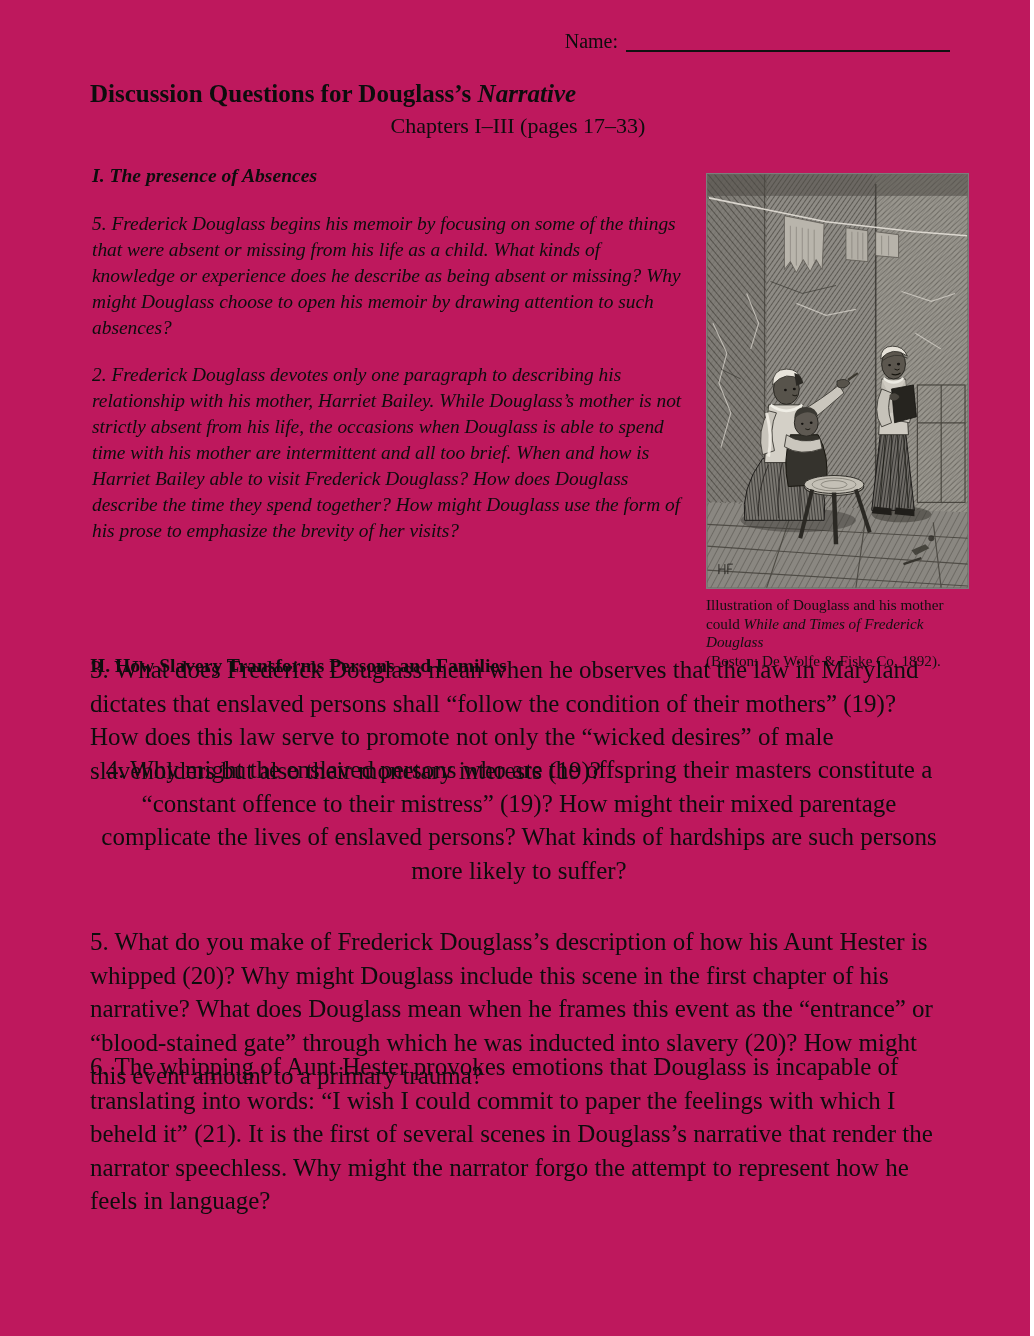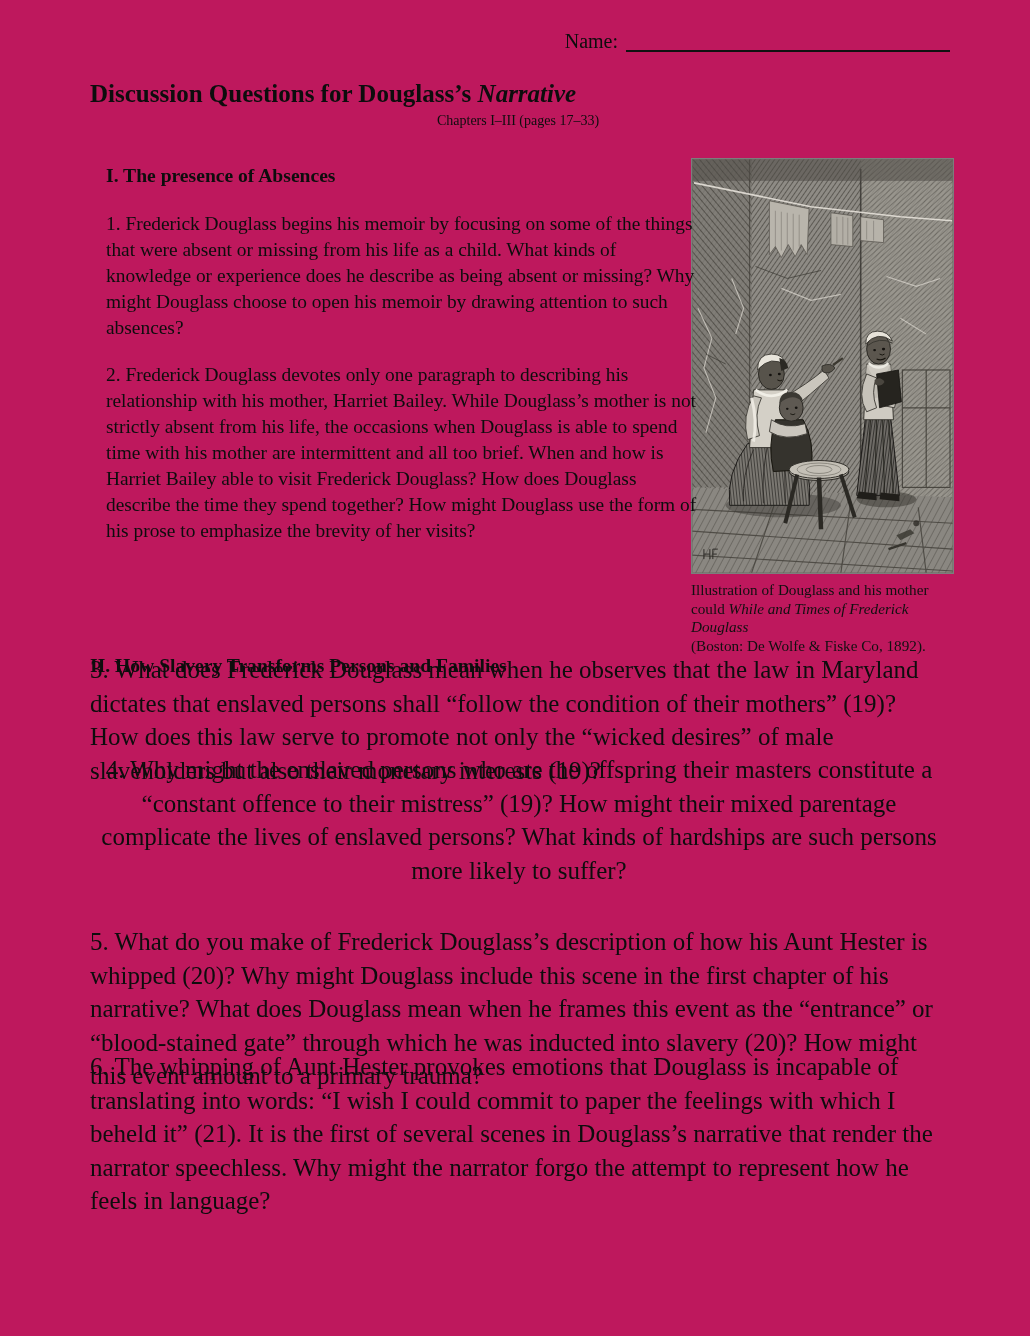--- a/index.html
+++ b/index.html
@@ -49,33 +49,34 @@
     font-weight: bold;
     line-height: 1.15;
   }
   .doc-title .ital { font-style: italic; }
   .doc-subtitle {
     position: absolute;
     left: 90px;
     top: 113px;
     width: 856px;
     text-align: center;
-    font-size: 14px;
+    font-size: 22px;
     font-weight: normal;
     line-height: 1.15;
   }
 
   
   .col-narrow {
     position: absolute;
-    left: 106px;
+    left: 92px;
     width: 592px;
     font-size: 19.4px;
     line-height: 1.34;
     text-align: left;
+    font-style: italic;
   }
   .col-wide {
     position: absolute;
     left: 90px;
     width: 858px;
     font-size: 25px;
     line-height: 1.34;
     text-align: left;
   }
   .sec-head {
@@ -117,21 +118,21 @@
 
   <div class="name-line">
     <span class="name-label">Name:</span><span class="name-rule"></span>
   </div>
 
   <div class="doc-title">
     <span>Discussion Questions for Douglass’s </span><span class="ital">Narrative</span>
   </div>
   <div class="doc-subtitle">Chapters I–III (pages 17–33)</div>
 
-  <figure class="figure" style="margin:0;">
+  <figure class="figure" style="margin:15px;">
     <div class="fig-frame">
       <svg viewBox="0 0 263 416" preserveAspectRatio="none" aria-hidden="true">
         <defs>
           <pattern id="hatchA" width="4" height="4" patternUnits="userSpaceOnUse" patternTransform="rotate(35)">
             <rect width="4" height="4" fill="#8e8b85"></rect>
             <line x1="0" y1="0" x2="0" y2="4" stroke="#4b4842" stroke-width="1.5"></line>
           </pattern>
           <pattern id="hatchB" width="5" height="5" patternUnits="userSpaceOnUse" patternTransform="rotate(-40)">
             <rect width="5" height="5" fill="#7d7a74"></rect>
             <line x1="0" y1="0" x2="0" y2="5" stroke="#403d38" stroke-width="1.6"></line>
@@ -319,21 +320,21 @@
       </svg>
     </div>
     <figcaption class="fig-caption">
       <div>Illustration of Douglass and his mother</div>
       <div><span>could </span><span class="ital">While and Times of Frederick Douglass</span></div>
       <div>(Boston: De Wolfe &amp; Fiske Co, 1892).</div>
     </figcaption>
   </figure>
 
   <div class="col-narrow sec-head" style="top:163px;">I. The presence of Absences</div>
-  <div class="col-narrow" style="top:211px;">1. Frederick Douglass begins his memoir by focusing on some of the things that were absent or missing from his life as a child. What kinds of knowledge or experience does he describe as being absent or missing? Why might Douglass choose to open his memoir by drawing attention to such absences?</div>
+  <div class="col-narrow" style="top:211px;">5. Frederick Douglass begins his memoir by focusing on some of the things that were absent or missing from his life as a child. What kinds of knowledge or experience does he describe as being absent or missing? Why might Douglass choose to open his memoir by drawing attention to such absences?</div>
   <div class="col-narrow" style="top:362px;">2. Frederick Douglass devotes only one paragraph to describing his relationship with his mother, Harriet Bailey. While Douglass’s mother is not strictly absent from his life, the occasions when Douglass is able to spend time with his mother are intermittent and all too brief. When and how is Harriet Bailey able to visit Frederick Douglass? How does Douglass describe the time they spend together? How might Douglass use the form of his prose to emphasize the brevity of her visits?</div>
 
   <div class="col-wide sec-head" style="top:605px;margin-top:48px;">II. How Slavery Transforms Persons and Families</div>
   <div class="col-wide" style="top:653px;">3. What does Frederick Douglass mean when he observes that the law in Maryland dictates that enslaved persons shall “follow the condition of their mothers” (19)? How does this law serve to promote not only the “wicked desires” of male slaveholders but also their monetary interests (19)?</div>
   <div class="col-wide" style="top:753px;text-align:center;">4. Why might the enslaved persons who are the offspring their masters constitute a “constant offence to their mistress” (19)? How might their mixed parentage complicate the lives of enslaved persons? What kinds of hardships are such persons more likely to suffer?</div>
 
   <div class="col-wide" style="top:925px;">5. What do you make of Frederick Douglass’s description of how his Aunt Hester is whipped (20)? Why might Douglass include this scene in the first chapter of his narrative? What does Douglass mean when he frames this event as the “entrance” or “blood-stained gate” through which he was inducted into slavery (20)? How might this event amount to a primary trauma?</div>
   <div class="col-wide" style="top:1050px;">6. The whipping of Aunt Hester provokes emotions that Douglass is incapable of translating into words: “I wish I could commit to paper the feelings with which I beheld it” (21). It is the first of several scenes in Douglass’s narrative that render the narrator speechless. Why might the narrator forgo the attempt to represent how he feels in language?</div>
 
 </div>

